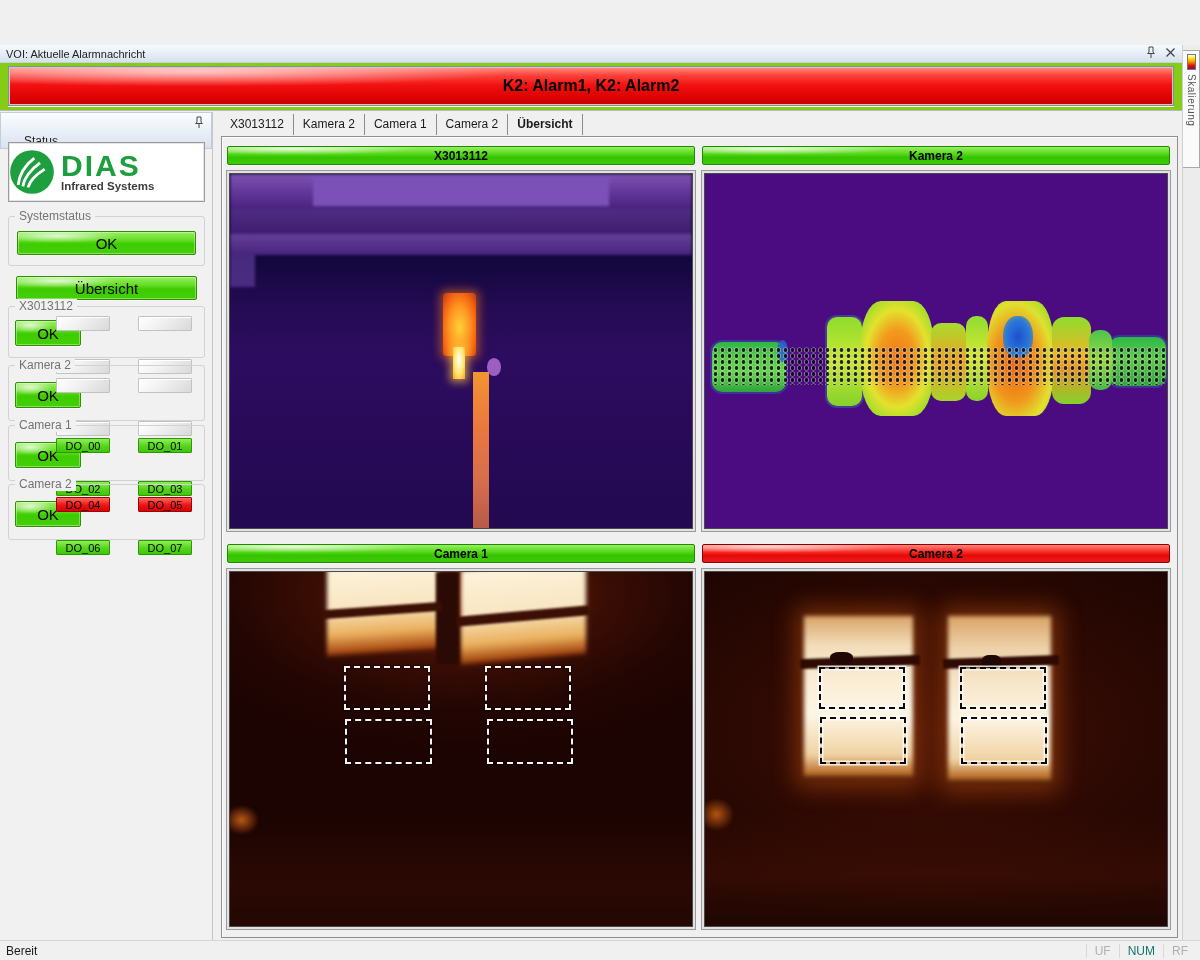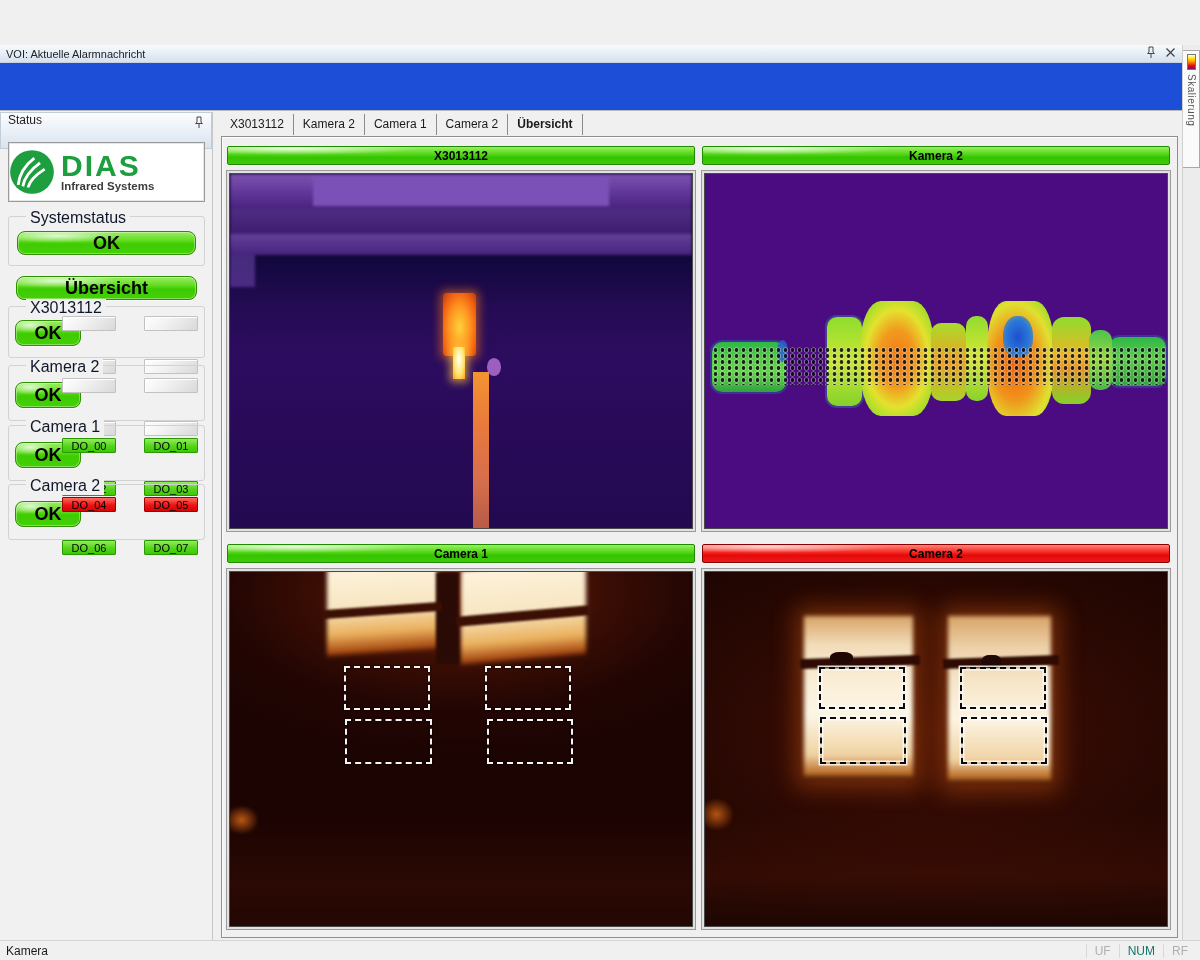--- a/index.html
+++ b/index.html
@@ -24,21 +24,21 @@
 
   
   .menubar { position:absolute; left:0; top:24px; width:1200px; height:21px; background:#f0f0f0;
              display:flex; align-items:center; font-size:12px; color:#1a1a1a; }
   .menubar .grip { width:3px; height:14px; margin:0 8px 0 5px;
                    background:repeating-linear-gradient(180deg,#b8b8b8 0 1px,transparent 1px 3px); }
   .menubar .mi { padding:2px 8px; margin-right:4px; cursor:default; }
   .menubar u { text-decoration:underline; }
 
   
-  .alarmdock { position:absolute; left:0; top:45px; width:1182px; height:66px; background:#1d4ed8;
+  .alarmdock { position:absolute; left:0; top:45px; width:1182px; height:66px; background:#84cc16;
                border-bottom:1px solid #b9b9b9;text-align:center; }
   .alarmdock .hdr { position:relative; height:18px; background:linear-gradient(180deg,#f8fbfe 0%,#e3ebf5 60%,#d6e1ef 100%);
                     border-bottom:1px solid #c8d2de; font-size:11px; color:#222;
                     display:flex; align-items:center; padding-left:6px; }
   .hdr-icons { position:absolute; right:6px; top:1px; display:flex; gap:8px; align-items:center; }
   .alarm-banner { position:absolute; left:8px; top:21px; width:1166px; height:40px;
                   border:1px solid #8d8d8d; box-shadow:0 1px 0 #fdfdfd, inset 0 0 0 1px #c9c9c9;
                   background:
                     radial-gradient(ellipse 45% 65% at 16% 12%, rgba(255,255,255,.65), rgba(255,255,255,0) 60%),
                     linear-gradient(180deg,#ff8f86 0%,#fb423a 22%,#f21111 48%,#e00404 75%,#ca0000 100%);
@@ -52,46 +52,46 @@
           border:1px solid #a8a8a8; border-left:none; display:flex; flex-direction:column; align-items:center;
           padding-top:3px; }
   .vtab .scaleicon { width:9px; height:16px; border:1px solid #777; margin-bottom:4px;
           background:linear-gradient(180deg,#ffffff 0%,#ffe400 25%,#ff8a00 50%,#e81000 75%,#7a0a68 100%); }
   .vtab .vlabel { writing-mode:vertical-rl; font-size:10px; color:#555; letter-spacing:.5px; }
 
   
   .sidebar { position:absolute; left:0; top:112px; width:213px; height:828px; background:#f1f1f1;
              border-right:1px solid #c6c6c6; }
   .sidebar .shdr { position:relative; height:37px; background:linear-gradient(180deg,#fbfdfe 0%,#e9eff7 55%,#d9e2ee 100%);
-                   border:1px solid #c3cdd9; font-size:12px; color:#222; display:flex; align-items:flex-start; padding-left:7px; }
+                   border:1px solid #c3cdd9; font-size:12px; color:#222; display:flex; align-items:flex-end; padding-left:23px; }
   .sidebar .shdr .pin { position:absolute; right:6px; top:3px; }
 
   .logobox { position:absolute; left:8px; top:30px; width:197px; height:60px; background:#ffffff;
              border:1px solid #9a9a9a; box-shadow:inset 0 0 0 1px #e6e6e6; display:flex; align-items:center; padding:4px 0; }
   .logobox .ltext { margin-left:6px; }
   .logobox .brand { font-size:30px; font-weight:bold; color:#1d9e3f; letter-spacing:2px; line-height:26px; }
   .logobox .sub { font-size:11.5px; font-weight:bold; color:#3c3c3c; margin-top:1px; }
 
   .groupbox { position:absolute; left:8px; width:197px; border:1px solid #d2d2d2; border-radius:3px; }
-  .groupbox .glabel { position:absolute; left:6px; top:-8px; background:#f1f1f1; padding:0 4px; font-size:16px; color:#0f172a;margin-left:11px; }
-
-  .btn-green { border:1px solid #2e8f00; border-radius:8px; box-shadow:0 1px 0 #fbfbfb, inset 0 0 0 1px rgba(255,255,255,.35);
+  .groupbox .glabel { position:absolute; left:6px; top:-8px; background:#f1f1f1; padding:0 4px; font-size:12px; color:#737373; }
+
+  .btn-green { border:1px solid #2e8f00; border-radius:2px; box-shadow:0 1px 0 #fbfbfb, inset 0 0 0 1px rgba(255,255,255,.35);
                background:
                  radial-gradient(ellipse 55% 50% at 22% 18%, rgba(255,255,255,.75), rgba(255,255,255,0) 62%),
                  linear-gradient(180deg,#9aee64 0%,#62dc22 38%,#3ecb00 55%,#44d007 100%);
                display:flex; align-items:center; justify-content:center;
-               font-size:18px; font-weight:bold; color:#000; cursor:pointer; }
+               font-size:15px; font-weight:normal; color:#000; cursor:pointer; }
 
   .out { height:15px; border-radius:1px; font-size:11px; color:#000;
          display:flex; align-items:center; justify-content:center; }
   .out.empty { background:linear-gradient(135deg,#ffffff 0%,#f2f2f2 40%,#d9d9d9 100%);
                border:1px solid #c2c2c2; box-shadow:inset 1px 1px 0 #ffffff; }
   .out.on    { background:linear-gradient(180deg,#90ee58 0%,#55d41c 55%,#3fc708 100%); border:1px solid #2a9a00; }
   .out.alarm { background:linear-gradient(180deg,#ff6a5e 0%,#ec1414 55%,#d90303 100%); border:1px solid #9c0000; }
-  .outgrid { position:absolute; right:6px; display:grid; grid-template-columns:54px 54px; grid-gap:4px 6px;gap:28px; }
+  .outgrid { position:absolute; right:12px; display:grid; grid-template-columns:54px 54px; grid-gap:4px 6px;gap:28px; }
 
   
   .tabstrip { position:absolute; left:221px; top:113px; height:22px; display:flex; align-items:flex-end; font-size:12px; color:#1a1a1a; }
   .tab { padding:3px 9px 4px 9px; border-right:1px solid #8b8b8b; cursor:pointer; white-space:nowrap; }
   .tab.active { font-weight:bold; }
 
   .tabpage { position:absolute; left:221px; top:136px; width:957px; height:802px; background:#f0f0f0;
              border:1px solid #8f8f8f; box-shadow:inset 1px 1px 0 #fdfdfd; }
 
   .panel { position:absolute; }
@@ -216,20 +216,23 @@
         <svg class="pin-svg" width="12" height="13" viewBox="0 0 12 13">
           <path d="M4 1h4v5.2l1.4 1.3H2.6L4 6.2z" fill="none" stroke="#444" stroke-width="1"></path>
           <line x1="6" y1="7.8" x2="6" y2="12" stroke="#444" stroke-width="1"></line>
         </svg>
         <svg class="x-svg" width="11" height="11" viewBox="0 0 11 11">
           <line x1="1.5" y1="1.5" x2="9.5" y2="9.5" stroke="#444" stroke-width="1.2"></line>
           <line x1="9.5" y1="1.5" x2="1.5" y2="9.5" stroke="#444" stroke-width="1.2"></line>
         </svg>
       </span>
     </div>
+    <div class="alarm-banner">
+      <span class="txt">K2: Alarm1, K2: Alarm2</span>
+    </div>
   </div>
 
   <div class="rightstrip">
     <div class="vtab">
       <span class="scaleicon"></span>
       <span class="vlabel">Skalierung</span>
     </div>
   </div>
 
   <div class="sidebar">
@@ -396,21 +399,21 @@
           <div class="roi-bw" style="left:24.7%; top:26.8%; width:18.5%; height:11.9%;"></div>
           <div class="roi-bw" style="left:24.9%; top:41.1%; width:18.7%; height:13.1%;"></div>
           <div class="roi-bw" style="left:55.2%; top:26.8%; width:18.7%; height:11.9%;"></div>
           <div class="roi-bw" style="left:55.4%; top:41.1%; width:18.6%; height:13.1%;"></div>
         </div>
       </div>
     </div>
   </div>
 
   <div class="statusbar">
-    <span class="msg">Kamera</span>
+    <span class="msg">Bereit</span>
     <span class="keys">
       <span class="key dim">UF</span>
       <span class="key active">NUM</span>
       <span class="key dim">RF</span>
     </span>
   </div>
 
 </div>
 
 </body></html>

